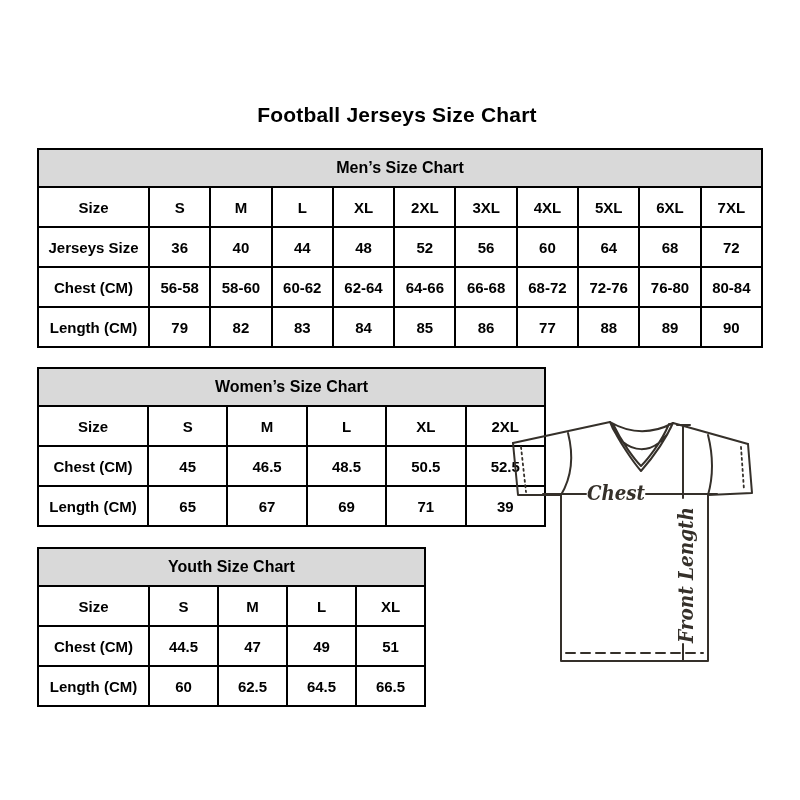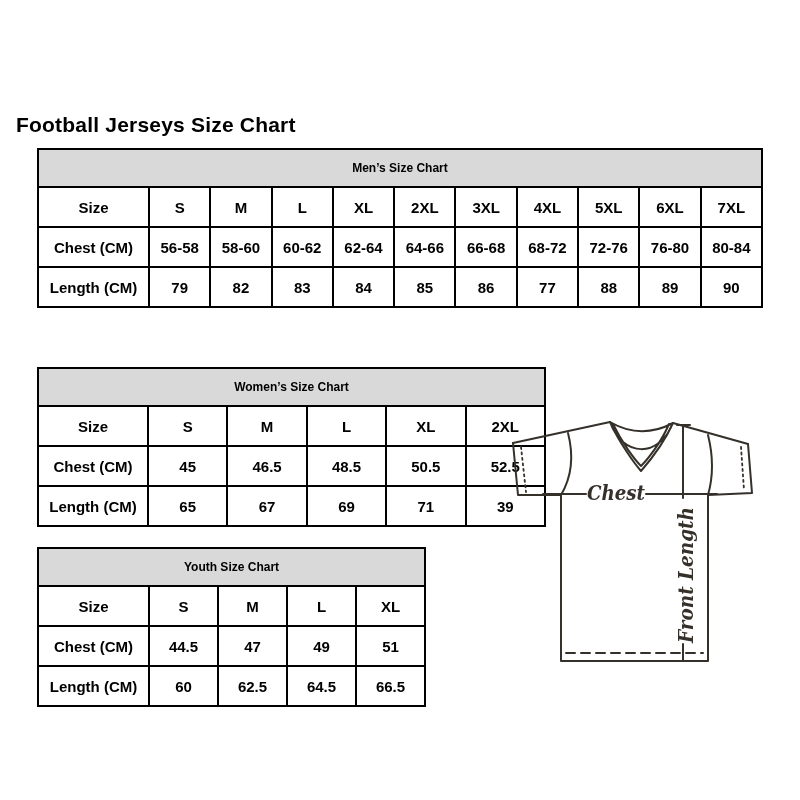--- a/index.html
+++ b/index.html
@@ -8,36 +8,36 @@
     --line-c:#35302a;
     --text-c:#000000;
   }
   html,body{margin:0;padding:0;}
   body{
     width:800px;height:800px;position:relative;background:#ffffff;
     font-family:"Liberation Sans", sans-serif;color:var(--text-c);
     overflow:hidden;
   }
   .page-title{
-    position:absolute;top:97px;left:0;width:782px;text-align:left;
-    font-size:21px;font-weight:bold;letter-spacing:0.2px;margin:16px;
+    position:absolute;top:97px;left:0;width:782px;text-align:center;
+    font-size:21px;font-weight:bold;letter-spacing:0.2px;margin:6px;
   }
   table.size-table{
     position:absolute;border-collapse:collapse;table-layout:fixed;
     background:#ffffff;
   }
   table.size-table th, table.size-table td{
     border:2px solid var(--border-c);
     text-align:center;vertical-align:middle;
     font-weight:bold;color:var(--text-c);
     padding:0;overflow:hidden;white-space:nowrap;
   }
   table.size-table th.tbl-header{
     background:var(--header-bg);
-    height:36px;font-size:12px;
+    height:36px;font-size:16px;
   }
   table.size-table td{height:38px;font-size:15px;}
   #men-table{left:37px;top:148px;width:726px;}
   #women-table{left:37px;top:367px;width:509px;}
   #youth-table{left:37px;top:547px;width:389px;}
   #men-table col.label-col{width:111px;}
   #women-table col.label-col{width:110px;}
   #youth-table col.label-col{width:111px;}
   .jersey-wrap{position:absolute;left:505px;top:410px;width:265px;height:260px;}
   .jersey-wrap svg{display:block;width:265px;height:260px;}
@@ -81,20 +81,33 @@
           <td>L</td>
           <td>XL</td>
           <td>2XL</td>
           <td>3XL</td>
           <td>4XL</td>
           <td>5XL</td>
           <td>6XL</td>
           <td>7XL</td>
         </tr>
         <tr>
+          <td>Jerseys Size</td>
+          <td>36</td>
+          <td>40</td>
+          <td>44</td>
+          <td>48</td>
+          <td>52</td>
+          <td>56</td>
+          <td>60</td>
+          <td>64</td>
+          <td>68</td>
+          <td>72</td>
+        </tr>
+        <tr>
           <td>Chest (CM)</td>
           <td>56-58</td>
           <td>58-60</td>
           <td>60-62</td>
           <td>62-64</td>
           <td>64-66</td>
           <td>66-68</td>
           <td>68-72</td>
           <td>72-76</td>
           <td>76-80</td>

